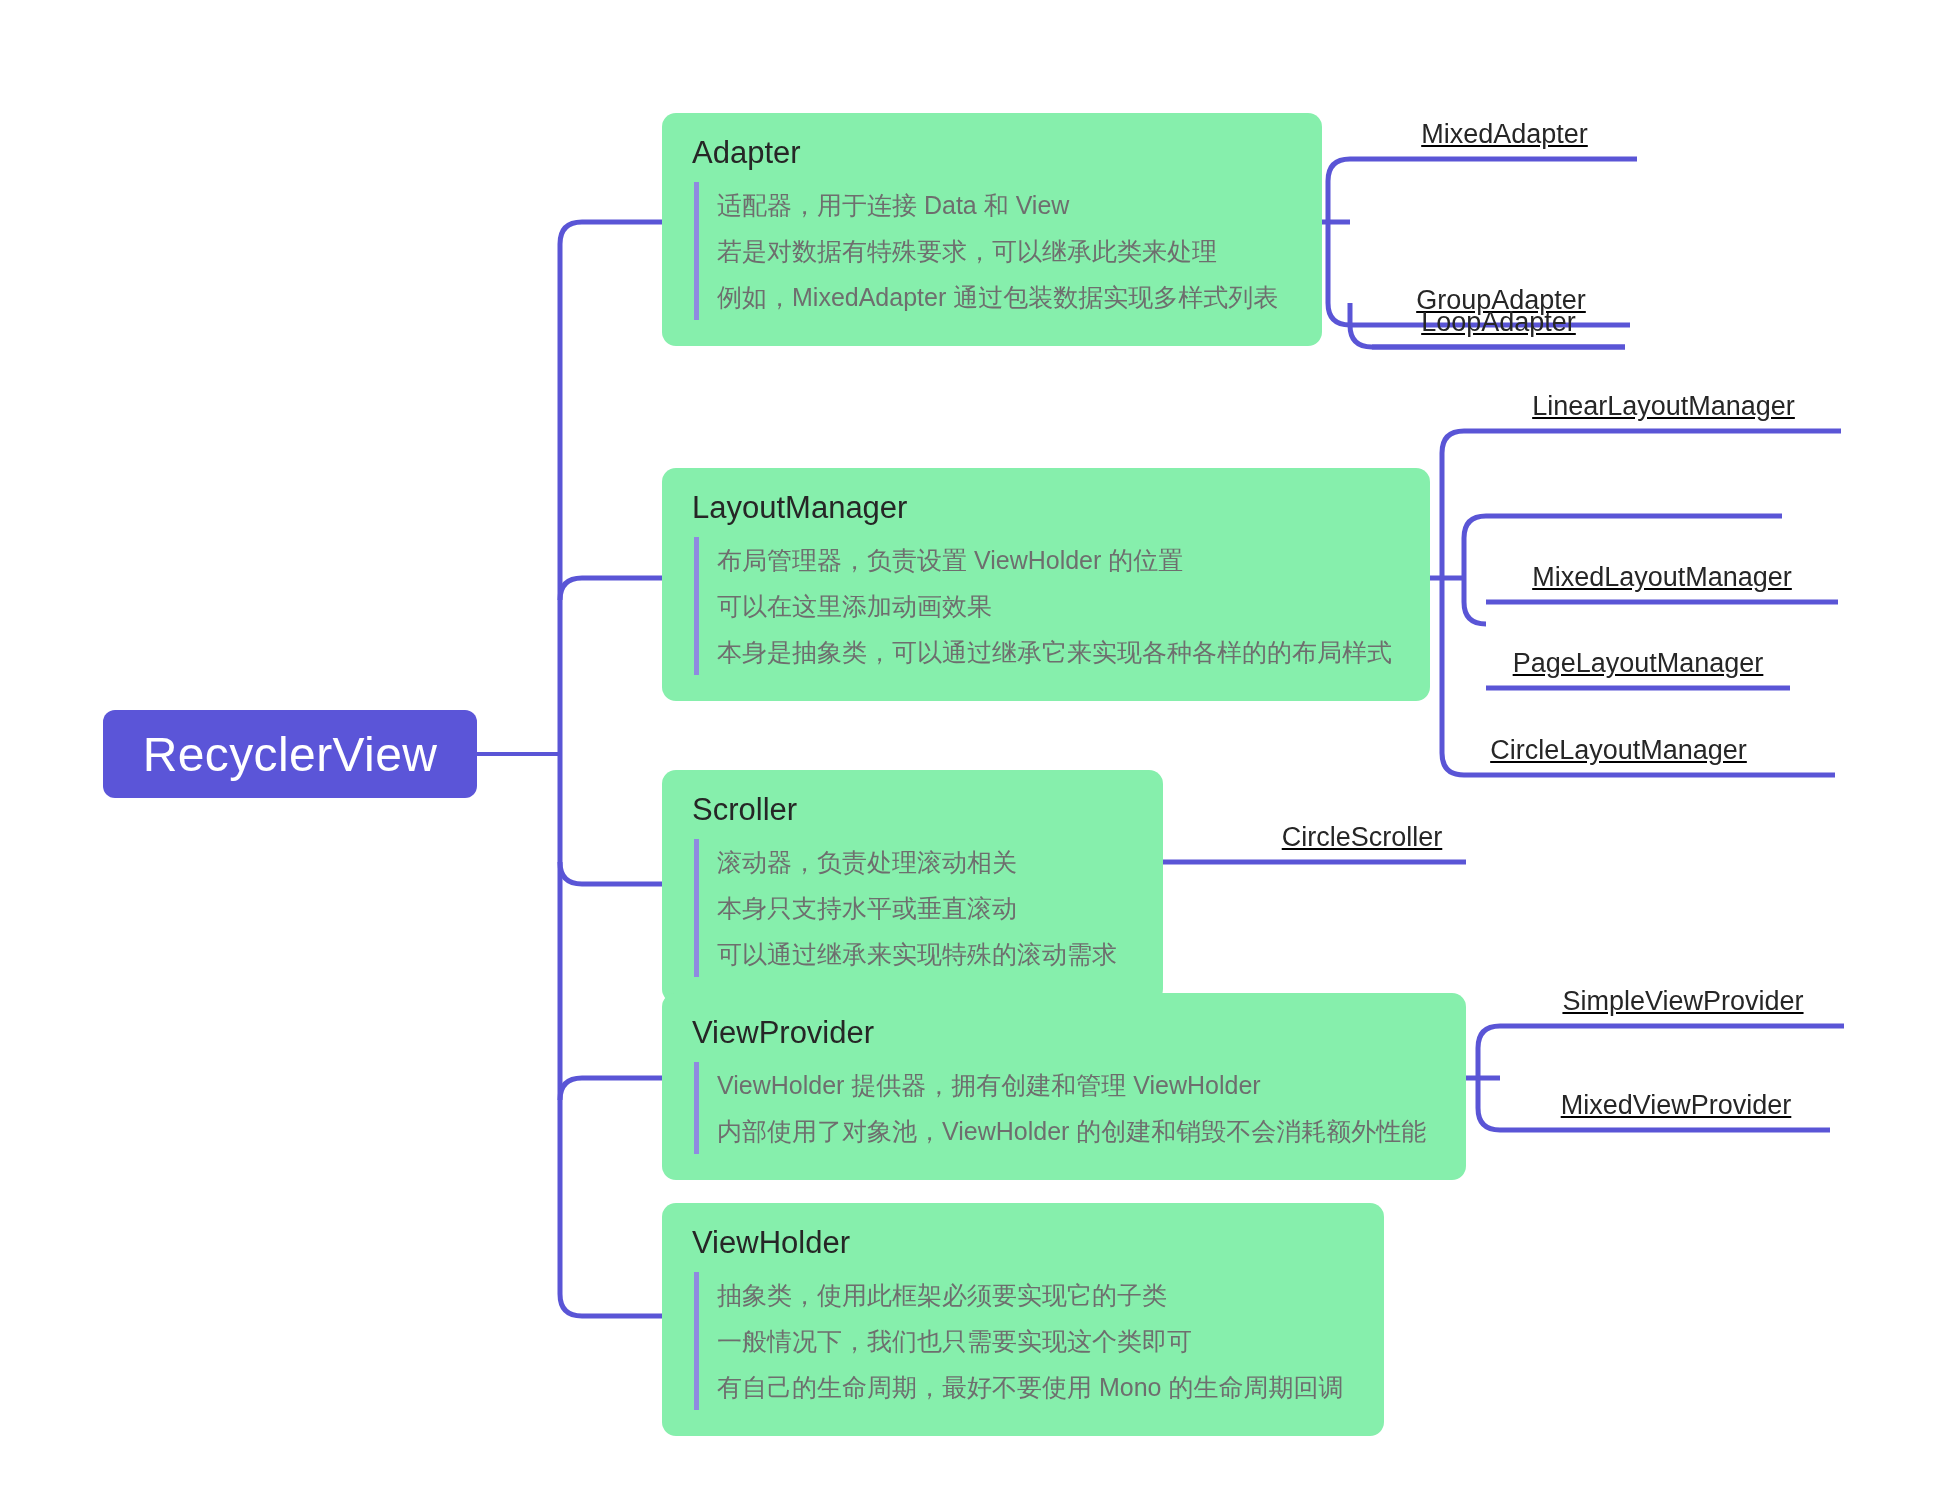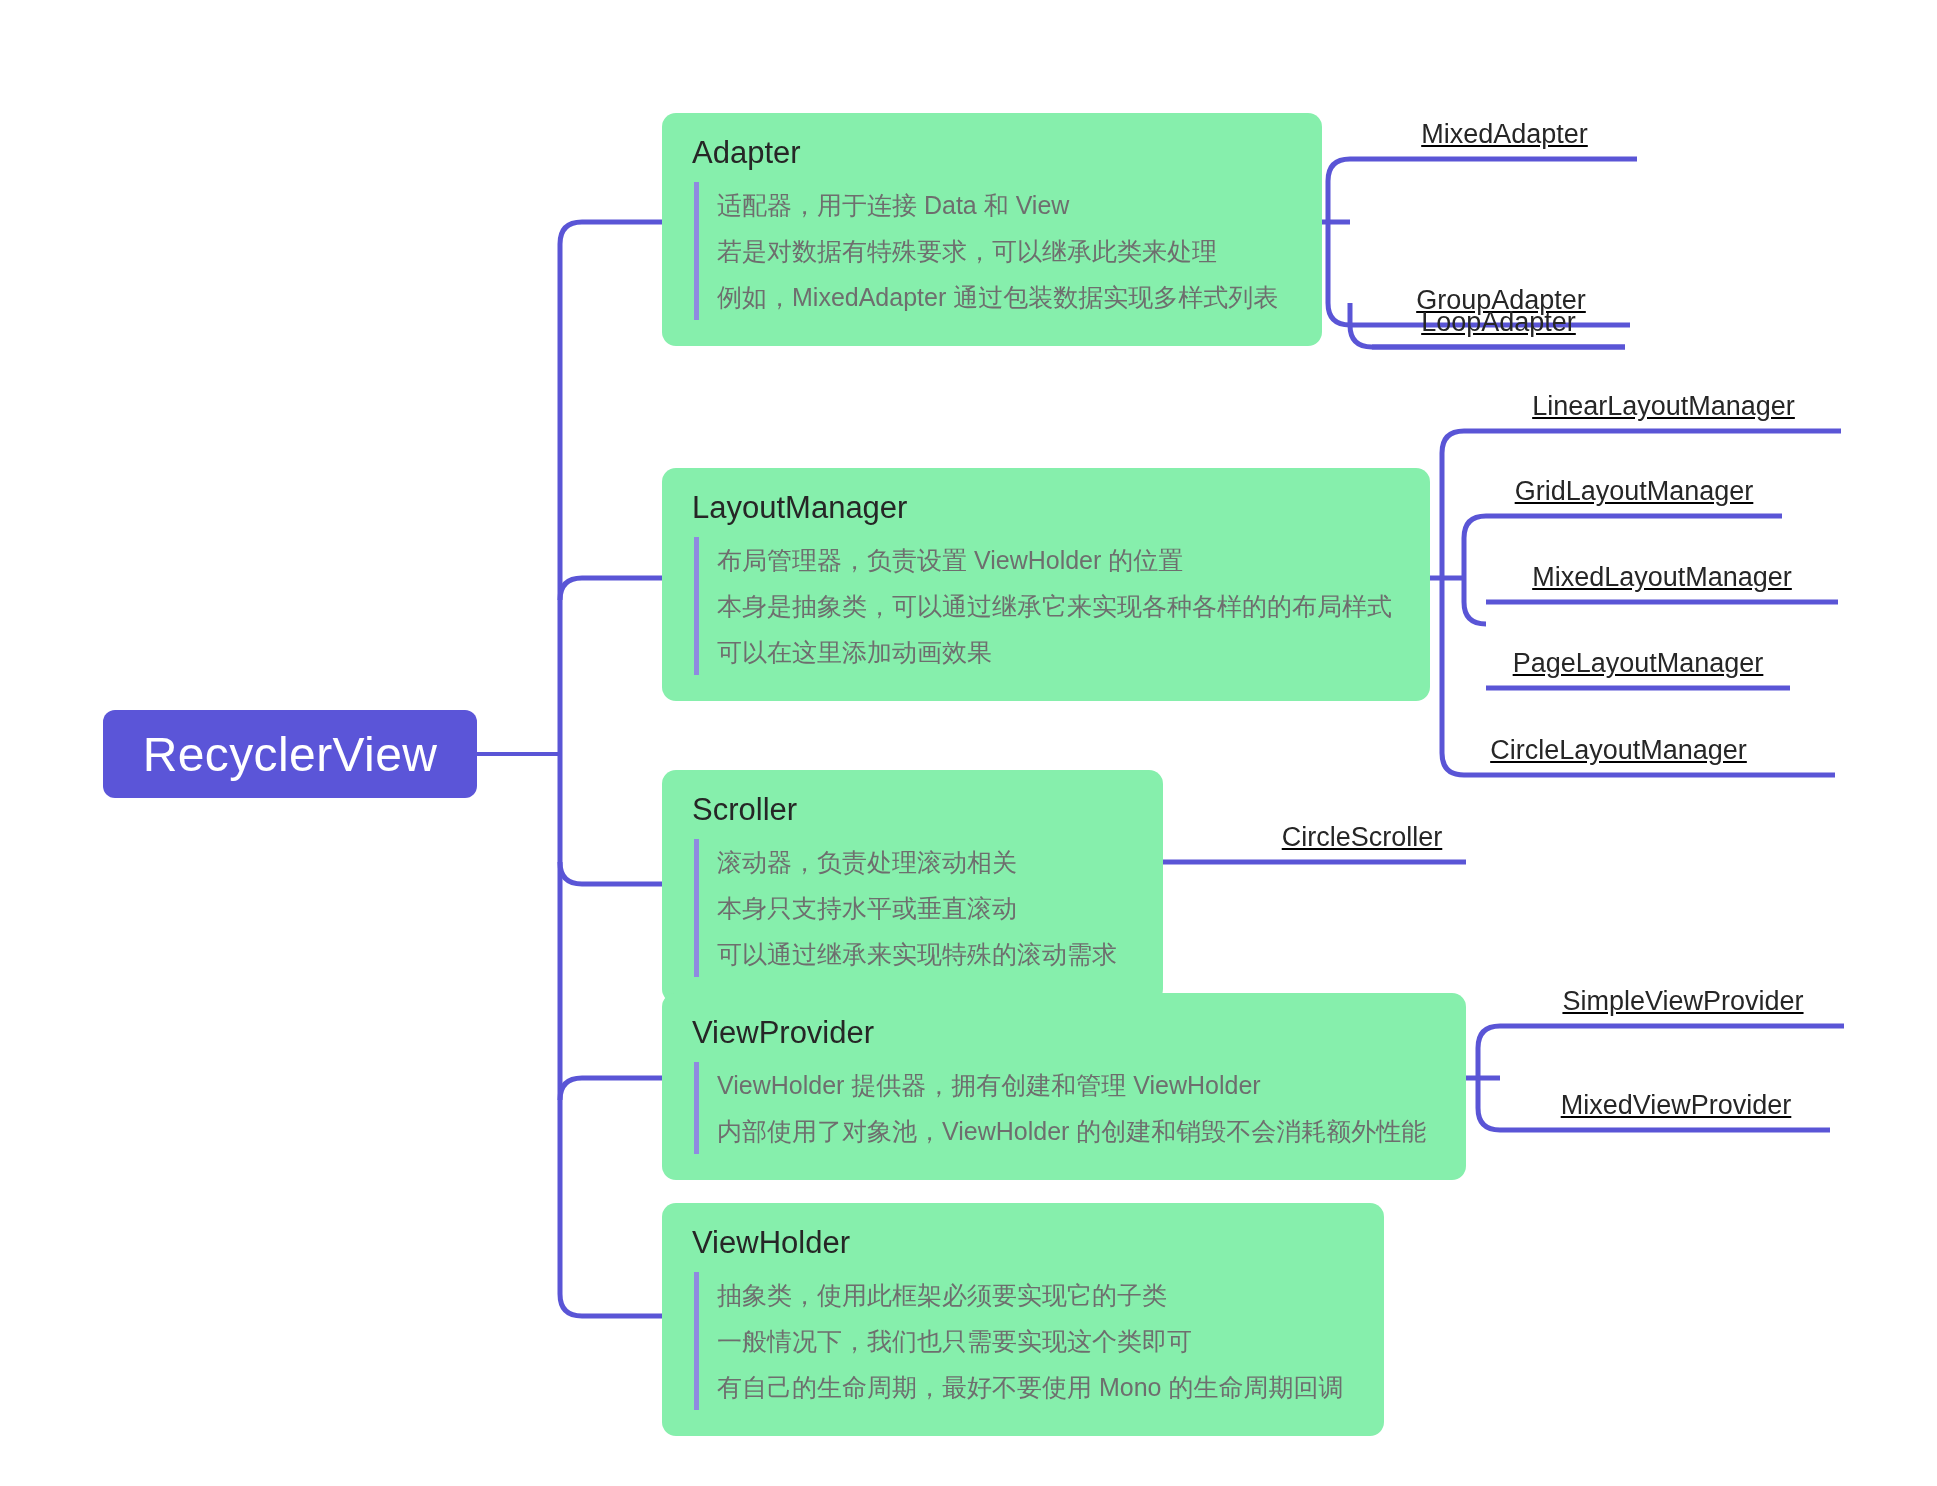--- a/index.html
+++ b/index.html
@@ -146,30 +146,27 @@
     <span class="leaf-label">GroupAdapter</span>
   </div>
   <div class="leaf" style="left:1372px;top:288px;width:253px;height:59px;">
     <span class="leaf-label">LoopAdapter</span>
   </div>
 
   <div class="card" style="left:662px;top:468px;width:768px;">
     <div class="card-title">LayoutManager</div>
     <div class="card-desc">
       <div>布局管理器，负责设置 ViewHolder 的位置</div>
+      <div>可以在这里添加动画效果</div>
       <div>本身是抽象类，可以通过继承它来实现各种各样的的布局样式</div>
-      <div>可以在这里添加动画效果</div>
     </div>
   </div>
 
   <div class="leaf" style="left:1486px;top:372px;width:355px;height:59px;">
     <span class="leaf-label">LinearLayoutManager</span>
-  </div>
-  <div class="leaf" style="left:1486px;top:457px;width:296px;height:59px;">
-    <span class="leaf-label">GridLayoutManager</span>
   </div>
   <div class="leaf" style="left:1486px;top:543px;width:352px;height:59px;">
     <span class="leaf-label">MixedLayoutManager</span>
   </div>
   <div class="leaf" style="left:1486px;top:629px;width:304px;height:59px;">
     <span class="leaf-label">PageLayoutManager</span>
   </div>
   <div class="leaf" style="left:1444px;top:716px;width:349px;height:59px;">
     <span class="leaf-label">CircleLayoutManager</span>
   </div>

